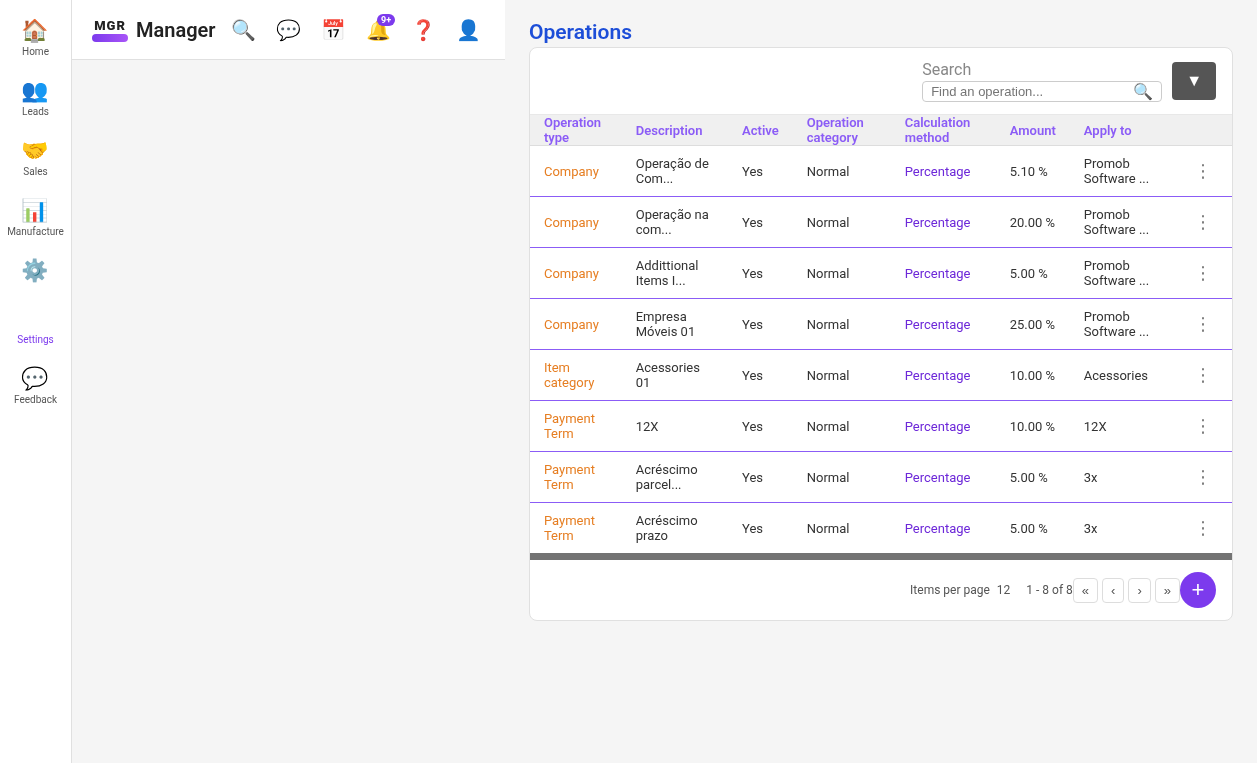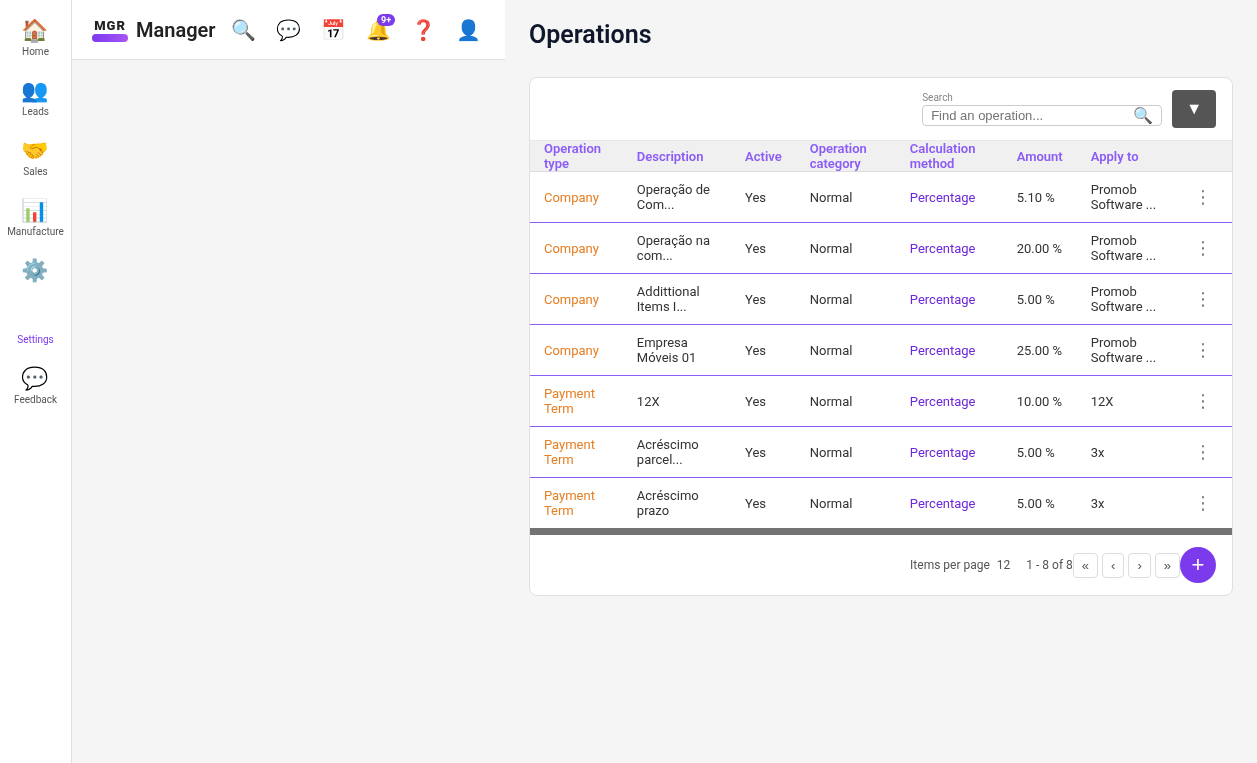--- a/index.html
+++ b/index.html
@@ -122,24 +122,24 @@
     }
 
     
     .content {
       flex: 1;
       overflow-y: auto;
       padding: 20px 24px;
       background: #f5f5f5;
     }
     .page-title {
-      font-size: 25px;
+      font-size: 21px;
       font-weight: 600;
-      color: #0f172a;
-      margin-bottom: 28px;
+      color: #1d4ed8;
+      margin-bottom: 3px;
     }
 
     
     .card {
       background: #fff;
       border-radius: 8px;
       border: 1px solid #e0e0e0;
       overflow: hidden;
     }
 
@@ -151,21 +151,21 @@
       padding: 12px 16px;
       gap: 10px;
       border-bottom: 1px solid #e8e8e8;
     }
     .search-group {
       display: flex;
       flex-direction: column;
       gap: 2px;
     }
     .search-label {
-      font-size: 10px;
+      font-size: 16px;
       color: #888;
     }
     .search-input-wrap {
       display: flex;
       align-items: center;
       border: 1px solid #ccc;
       border-radius: 4px;
       padding: 0 8px;
       gap: 6px;
       width: 240px;
@@ -404,20 +404,32 @@
       <td>Yes</td>
       <td>Normal</td>
       <td class="percentage-cell">Percentage</td>
       <td>25.00 %</td>
       <td>Promob Software ...</td>
       <td>
         <button class="more-btn">⋮</button>
       </td>
     </tr>
             <tr>
+      <td class="link-cell">Item category</td>
+      <td>Acessories 01</td>
+      <td>Yes</td>
+      <td>Normal</td>
+      <td class="percentage-cell">Percentage</td>
+      <td>10.00 %</td>
+      <td>Acessories</td>
+      <td>
+        <button class="more-btn">⋮</button>
+      </td>
+    </tr>
+            <tr>
       <td class="link-cell">Payment Term</td>
       <td>12X</td>
       <td>Yes</td>
       <td>Normal</td>
       <td class="percentage-cell">Percentage</td>
       <td>10.00 %</td>
       <td>12X</td>
       <td>
         <button class="more-btn">⋮</button>
       </td>

